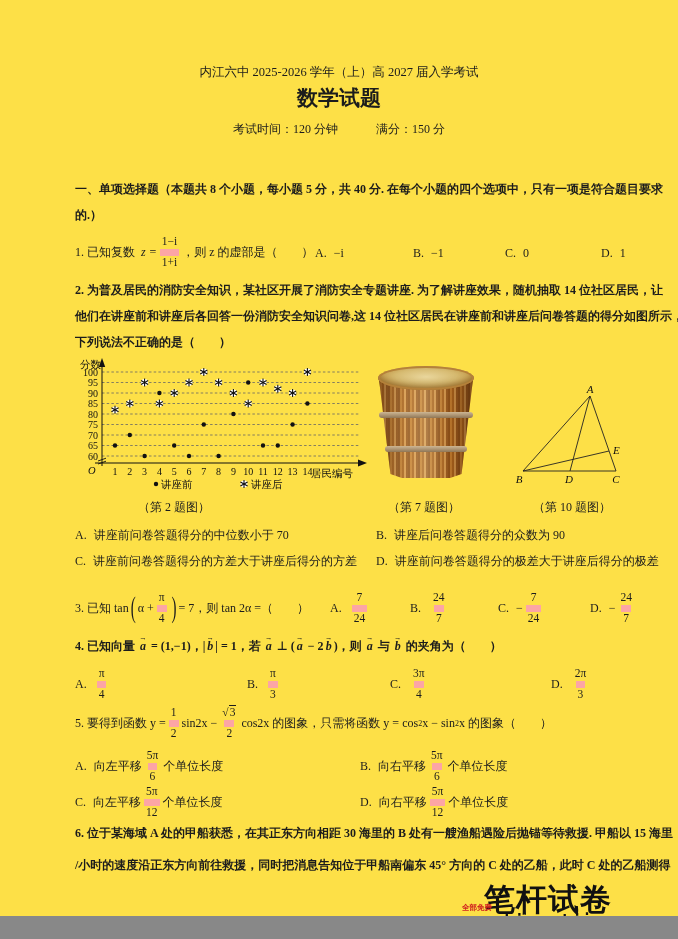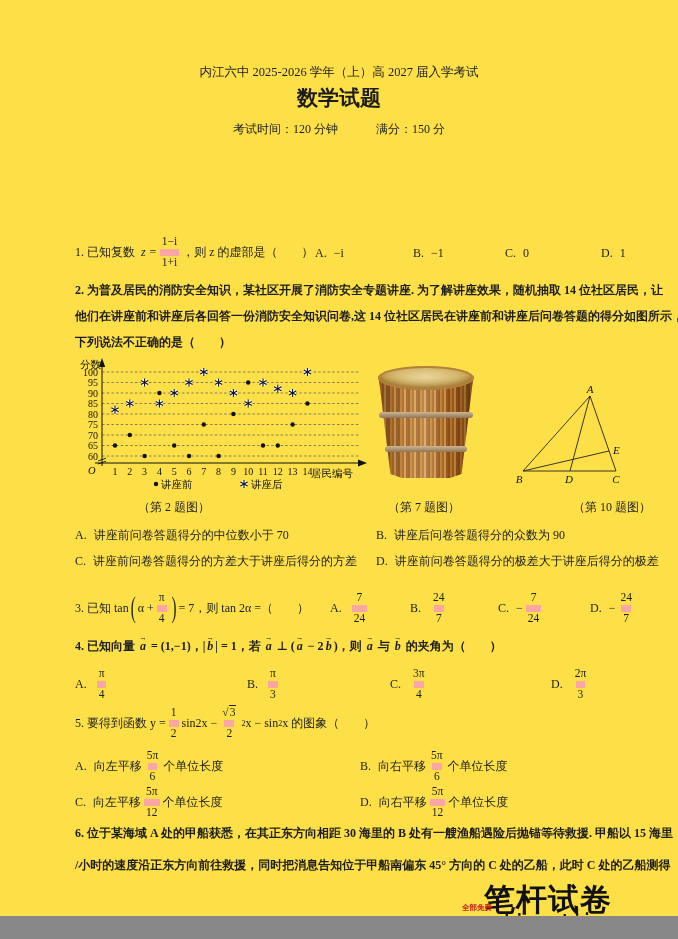--- a/index.html
+++ b/index.html
@@ -58,20 +58,24 @@
 <body>
 
 <div class="page">
 
   <div class="abs center header-line">内江六中 2025-2026 学年（上）高 2027 届入学考试</div>
   <h1 class="abs center doc-title">数学试题</h1>
   <div class="abs center exam-info">
     <span>考试时间：120 分钟</span><span class="gap">满分：150 分</span>
   </div>
 
+  <div class="abs section-heading">
+    <div>一、单项选择题（本题共 8 个小题，每小题 5 分，共 40 分. 在每个小题的四个选项中，只有一项是符合题目要求</div>
+    <div>的.）</div>
+  </div>
 
   <div class="abs qrow" style="left:75px;top:231px;height:42px;">
     <span>1. 已知复数</span>
     <i style="margin-left:6px;">z =</i>
     <span class="frac">
       <span class="num">1−i</span>
       <span class="den">1+i</span>
     </span>
     <span>，则 z 的虚部是（　　）</span>
   </div>
@@ -237,21 +241,21 @@
       <text x="77" y="9" text-anchor="middle">A</text>
       <text x="6" y="99" text-anchor="middle">B</text>
       <text x="56" y="99" text-anchor="middle">D</text>
       <text x="103" y="99" text-anchor="middle">C</text>
       <text x="100" y="70" text-anchor="start">E</text>
     </svg>
   </div>
 
   <div class="abs fig-caption" style="left:138px;top:499px;">（第 2 题图）</div>
   <div class="abs fig-caption" style="left:388px;top:499px;">（第 7 题图）</div>
-  <div class="abs fig-caption" style="left:533px;top:499px;margin-left:40px;">（第 10 题图）</div>
+  <div class="abs fig-caption" style="left:533px;top:499px;">（第 10 题图）</div>
 
   <span class="opt" style="left:75px;top:527px;">
       <span class="lbl">A.</span>
       <span>讲座前问卷答题得分的中位数小于 70</span>
     </span>
   <span class="opt" style="left:376px;top:527px;">
       <span class="lbl">B.</span>
       <span>讲座后问卷答题得分的众数为 90</span>
     </span>
   <span class="opt" style="left:75px;top:553px;">
@@ -343,20 +347,21 @@
     <span>5. 要得到函数 y =</span>
     <span class="frac">
         <span class="num">1</span>
         <span class="den">2</span>
       </span>
     <span>sin2x −</span>
     <span class="frac">
         <span class="num"><span>√</span><span class="radicand">3</span></span>
         <span class="den">2</span>
       </span>
+    <span>cos2x 的图象，只需将函数 y = cos</span>
       <sup>2</sup>
       <span>x − sin</span>
       <sup>2</sup>
       <span>x 的图象（　　）</span>
   </div>
   <span class="opt" style="left:75px;top:748px;height:36px;">
       <span class="lbl">A.</span>
       <span>向左平移</span>
       <span class="frac">
         <span class="num">5π</span>

